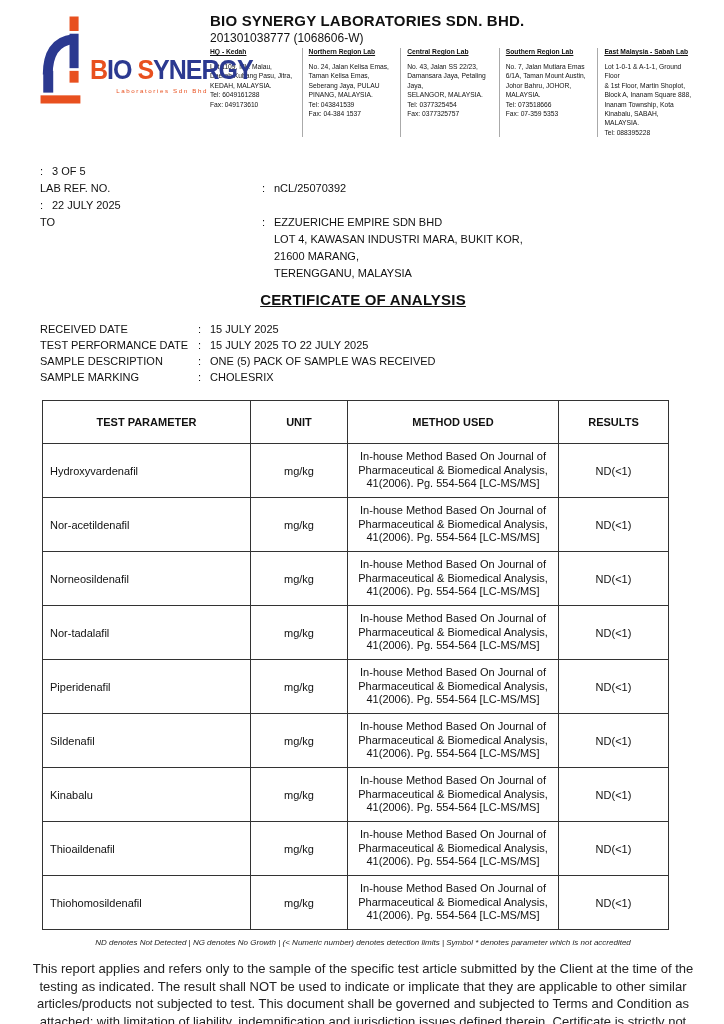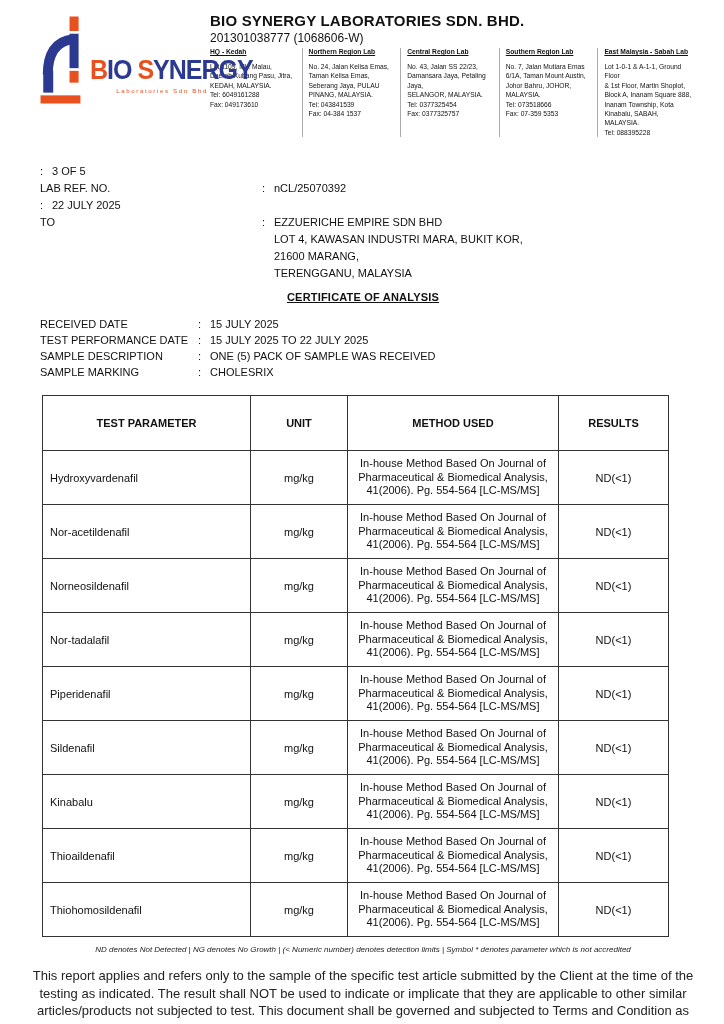--- a/index.html
+++ b/index.html
@@ -36,37 +36,37 @@
   .lab-addr { font-size:6.7px; line-height:1.4; white-space:pre-line; }
 
   
   .info-block { margin-top:26px; margin-left:10px; font-size:11px; }
   .info-row { display:flex; line-height:17px; }
   .info-row .lbl { width:222px; flex:0 0 222px; }
   .info-row .colon { width:12px; flex:0 0 12px; }
   .info-row .val { white-space:pre-line; }
 
   .coa-title {
-    margin-top:9px; text-align:center; font-size:11px; font-weight:bold;
+    margin-top:9px; text-align:center; font-size:15px; font-weight:bold;
     text-decoration:underline; letter-spacing:0.2px;
   }
 
   .sample-block { margin-top:13px; margin-left:10px; font-size:11px; }
   .sample-block .info-row { line-height:16px; }
   .sample-block .lbl { width:158px; flex:0 0 158px; }
 
   
   table.results {
     border-collapse:collapse; margin:15px 0 0 12px;
     width:626px; table-layout:fixed;
     font-size:11px;
   }
   .results th, .results td { border:1px solid #333; }
   .results th {
-    font-size:11px; font-weight:bold; padding:21px 2px; text-align:center;
+    font-size:11px; font-weight:bold; padding:15px 2px; text-align:center;
   }
   .results td { height:54px; padding:2px 4px; }
   .col-param { width:208px; }
   .col-unit  { width:97px; }
   .col-method{ width:211px; }
   .col-result{ width:110px; }
   td.param { text-align:left; padding-left:7px; }
   td.unit, td.result { text-align:center; }
   td.method { text-align:center; line-height:1.25; padding:2px 7px; }
 

